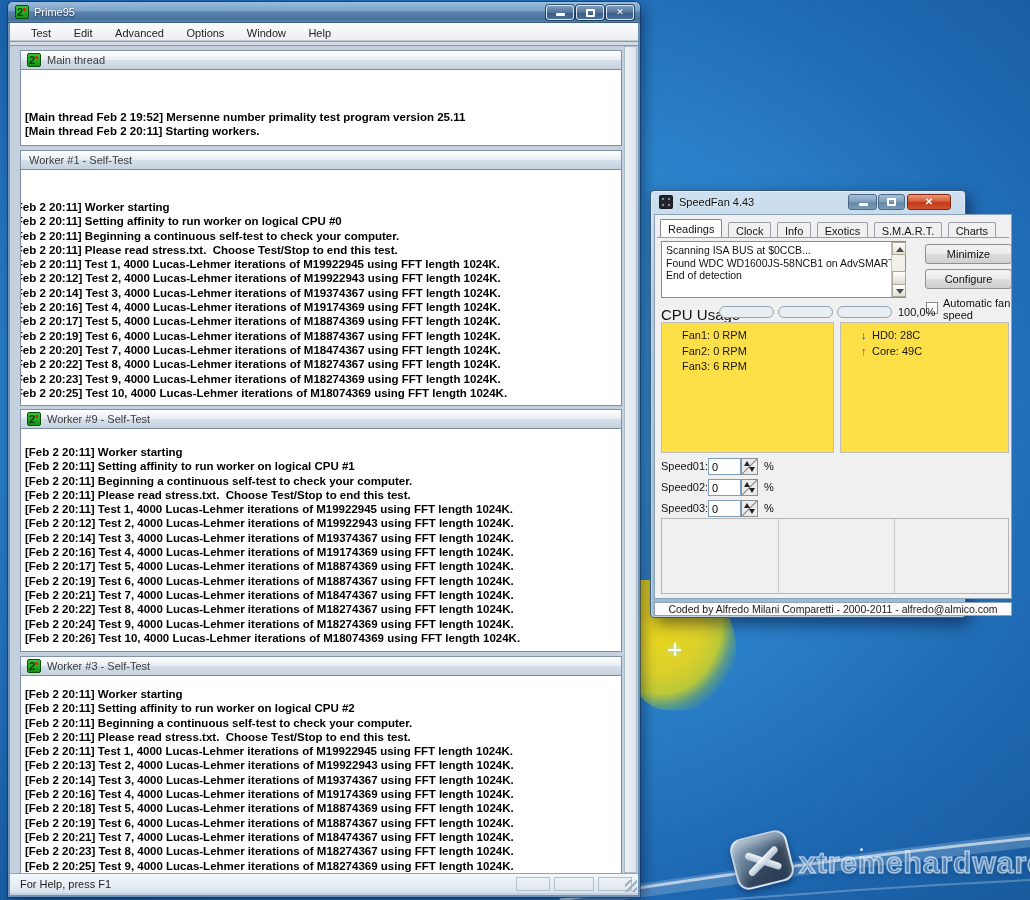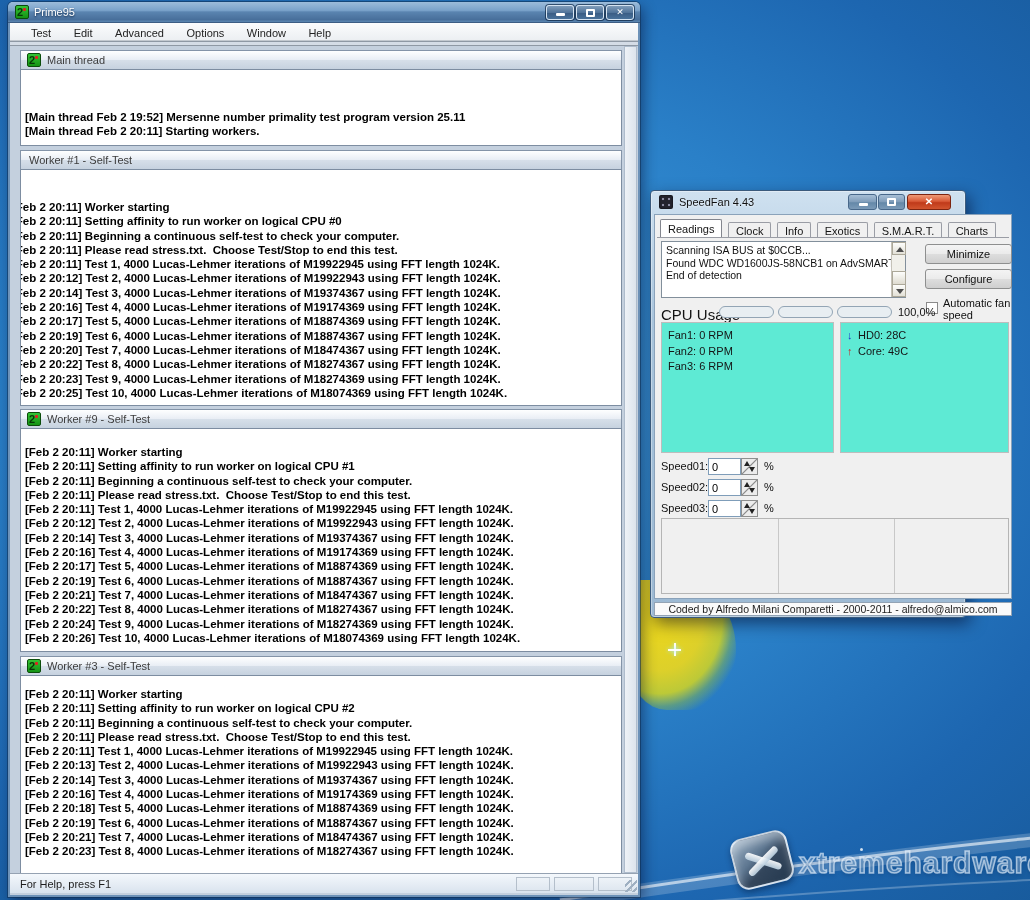--- a/index.html
+++ b/index.html
@@ -150,21 +150,21 @@
   .sf-checkbox-label { margin-left:17px; font-size:11px; line-height:12px; color:#111; }
 
   .cpu-row { position:absolute; left:6px; top:90px; width:280px; height:14px; }
   .cpu-label { position:absolute; left:0; top:1px; font-size:15px; color:#111; }
   .cpu-bar { position:absolute; top:1px; width:55px; height:12px; border:1px solid #93a5b5; border-radius:6px; background:#e8eef2; overflow:hidden; }
   .cpu-bar .fill { width:100%; height:100%; border-radius:5px;
     background:linear-gradient(180deg,#c8f5bf 0%,#6fdd60 45%,#46cb3a 55%,#93ea86 100%); }
   .cpu-b1 { left:58px; } .cpu-b2 { left:117px; } .cpu-b3 { left:176px; }
   .cpu-val { position:absolute; left:237px; top:1px; font-size:11px; color:#111; }
 
-  .sf-group { position:absolute; top:107px; height:131px; border:1px solid #bdbdbd; background:#5eead4; }
+  .sf-group { position:absolute; top:107px; height:131px; border:1px solid #bdbdbd; background:#fde047;padding-left:14px; }
   .group-fans { left:6px; width:173px; }
   .group-temps { left:185px; width:169px; }
   .fan-line { font-size:11px; color:#151515; line-height:15.5px; padding-left:6px; }
   .group-fans .pad, .group-temps .pad { padding-top:5px; }
   .temp-line { font-size:11px; color:#151515; line-height:15.5px; padding-left:6px; }
   .temp-arrow { display:inline-block; width:11px; font-weight:bold; }
   .temp-down { color:#2230cc; } .temp-up { color:#cc2020; }
 
   .speed-row { position:absolute; left:6px; width:130px; height:17px; }
   .sp-1 { top:243px; } .sp-2 { top:264px; } .sp-3 { top:285px; }
@@ -318,20 +318,21 @@
               <div class="p95-line">[Feb 2 20:11] Beginning a continuous self-test to check your computer.</div>
               <div class="p95-line">[Feb 2 20:11] Please read stress.txt.  Choose Test/Stop to end this test.</div>
               <div class="p95-line">[Feb 2 20:11] Test 1, 4000 Lucas-Lehmer iterations of M19922945 using FFT length 1024K.</div>
               <div class="p95-line">[Feb 2 20:13] Test 2, 4000 Lucas-Lehmer iterations of M19922943 using FFT length 1024K.</div>
               <div class="p95-line">[Feb 2 20:14] Test 3, 4000 Lucas-Lehmer iterations of M19374367 using FFT length 1024K.</div>
               <div class="p95-line">[Feb 2 20:16] Test 4, 4000 Lucas-Lehmer iterations of M19174369 using FFT length 1024K.</div>
               <div class="p95-line">[Feb 2 20:18] Test 5, 4000 Lucas-Lehmer iterations of M18874369 using FFT length 1024K.</div>
               <div class="p95-line">[Feb 2 20:19] Test 6, 4000 Lucas-Lehmer iterations of M18874367 using FFT length 1024K.</div>
               <div class="p95-line">[Feb 2 20:21] Test 7, 4000 Lucas-Lehmer iterations of M18474367 using FFT length 1024K.</div>
               <div class="p95-line">[Feb 2 20:23] Test 8, 4000 Lucas-Lehmer iterations of M18274367 using FFT length 1024K.</div>
+              <div class="p95-line">[Feb 2 20:25] Test 9, 4000 Lucas-Lehmer iterations of M18274369 using FFT length 1024K.</div>
             </div>
         </div>
       </div>
 
       <div class="mdi-scrollbar"></div>
     </div>
 
     <div class="p95-statusbar">
       <span class="status-text">For Help, press F1</span>
       <span class="status-pane pane1"></span>

